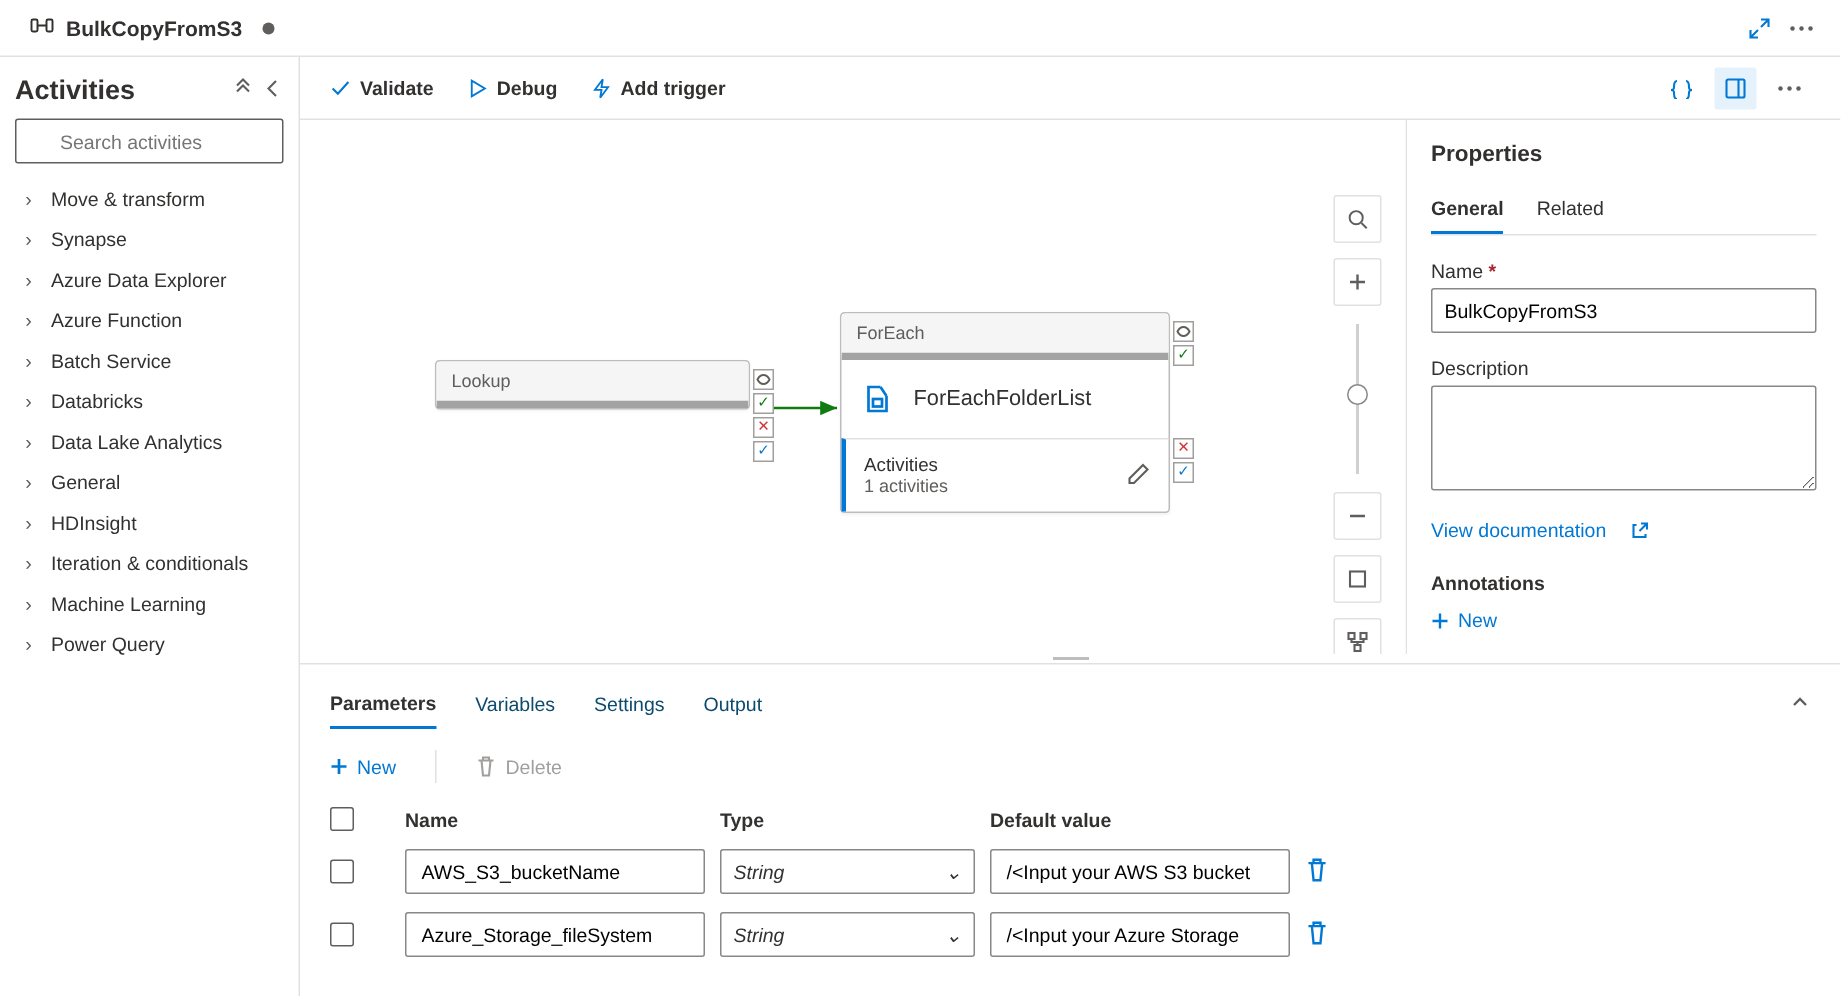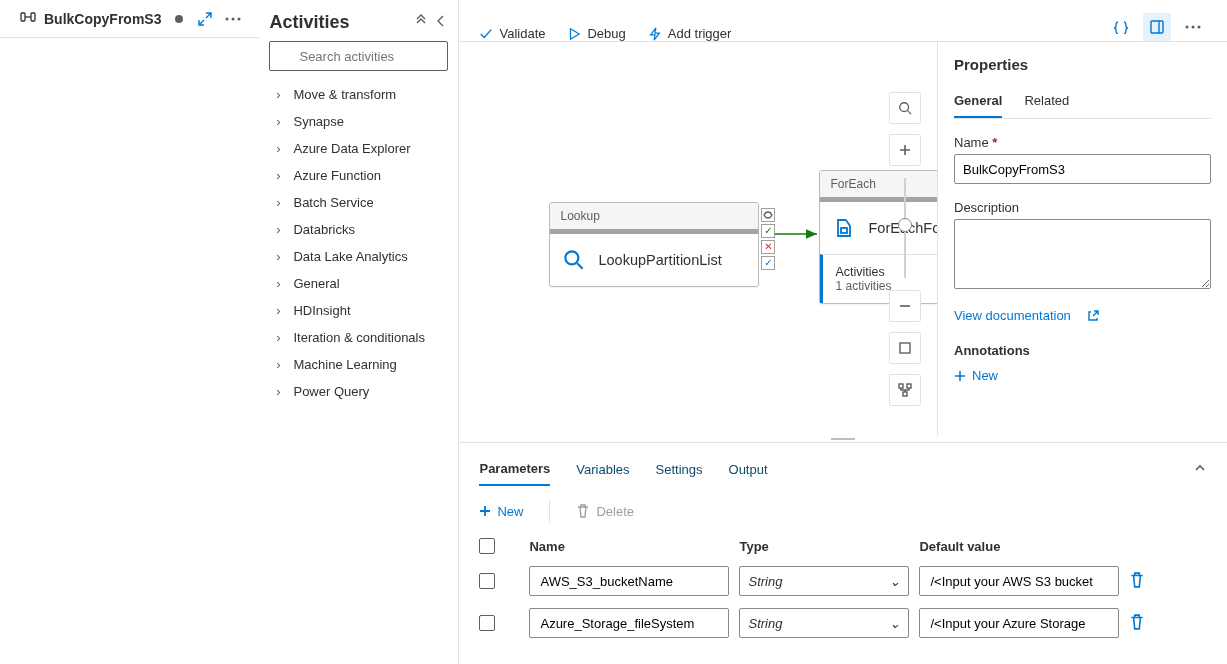--- a/index.html
+++ b/index.html
@@ -1,17 +1,17 @@
 <!DOCTYPE html>
 <html><head>
 <meta charset="utf-8">
 <style>
   * { box-sizing: border-box; }
   html, body { margin:0; padding:0; font-family: "Segoe UI", Arial, sans-serif; font-size:13px; color:#323130; background:#fff; }
-  .app { width:1227px; height:664px; display:flex; flex-direction:row; }
+  .app { width:1227px; height:664px; display:flex; flex-direction:column; }
 
   
   .tabbar { height:38px; border-bottom:1px solid #e1e1e1; display:flex; align-items:center; padding:0 12px; }
   .tabbar-tab { display:flex; align-items:center; gap:8px; padding:4px 8px; }
   .tabbar-title { font-size:14px; font-weight:600; }
   .tabbar-dot { width:8px; height:8px; border-radius:50%; background:#605e5c; margin-left:6px; }
   .tabbar-spacer { flex:1; }
   .icon-btn { width:28px; height:28px; display:flex; align-items:center; justify-content:center; color:#0078d4; cursor:pointer; }
   .icon-btn.gray{ color:#605e5c; }
 
@@ -24,21 +24,21 @@
   .sidebar-title { font-size:18px; font-weight:600; }
   .sidebar-head-icons { display:flex; gap:6px; color:#605e5c; }
   .search-box { display:flex; align-items:center; border:1px solid #605e5c; border-radius:2px; padding:4px 21px; margin-bottom:10px; height:30px;}
   .search-box svg { margin-right:6px; opacity:.8; }
   .search-box input { border:none; outline:none; font-size:13px; flex:1; background:transparent; }
   .tree-item { display:flex; align-items:center; gap:8px; padding:6px 2px; cursor:pointer; }
   .chevron { width:14px; display:flex; justify-content:center; color:#605e5c; }
 
   
   .main { flex:1; display:flex; flex-direction:column; min-width:0; }
-  .toolbar { height:42px; display:flex; align-items:flex-end; gap:22px; padding:0 20px; border-bottom:1px solid #e1e1e1; }
+  .toolbar { height:42px; display:flex; align-items:center; gap:22px; padding:0 20px; border-bottom:1px solid #e1e1e1;font-weight:bold; }
   .tool { display:flex; align-items:center; gap:6px; color:#323130; cursor:pointer; }
   .tool svg { color:#0078d4; }
   .toolbar-spacer { flex:1; }
   .tool-right { display:flex; gap:8px; align-items:center; }
   .tool-square { width:28px; height:28px; display:flex; align-items:center; justify-content:center; border-radius:2px; cursor:pointer; color:#0078d4;}
   .tool-square.active { background:#e5f1fb; }
   .tool-square.gray { color:#605e5c; }
 
   
   .canvas-wrap { flex:1; display:flex; position:relative; min-height:0; }
@@ -252,29 +252,20 @@
           </div>
         </div>
       </div>
 
       <div class="canvas-wrap">
 
         <div class="canvas">
 
           <div class="node-card" style="left:90px; top:160px;">
             <div class="node-head">Lookup</div>
-            <div class="node-body">
-              <span class="node-body-icon">
-                <svg width="26" height="26" viewBox="0 0 24 24" fill="none" stroke="#0078d4" stroke-width="2">
-                    <circle cx="10" cy="10" r="6"></circle>
-                    <path d="M15 15l5 5"></path>
-                  </svg>
-              </span>
-              <span class="node-title">LookupPartitionList</span>
-            </div>
           </div>
           <div class="port-stack" style="left:302px; top:166px;">
             <div class="port">
                 <svg width="10" height="10" viewBox="0 0 10 10" fill="none" stroke="#605e5c" stroke-width="1.3">
                   <path d="M1 5c2-4 6-4 8 0-2 4-6 4-8 0z"></path>
                 </svg>
               </div>
             <div class="port ok">✓</div>
             <div class="port err">✕</div>
             <div class="port after">✓</div>

